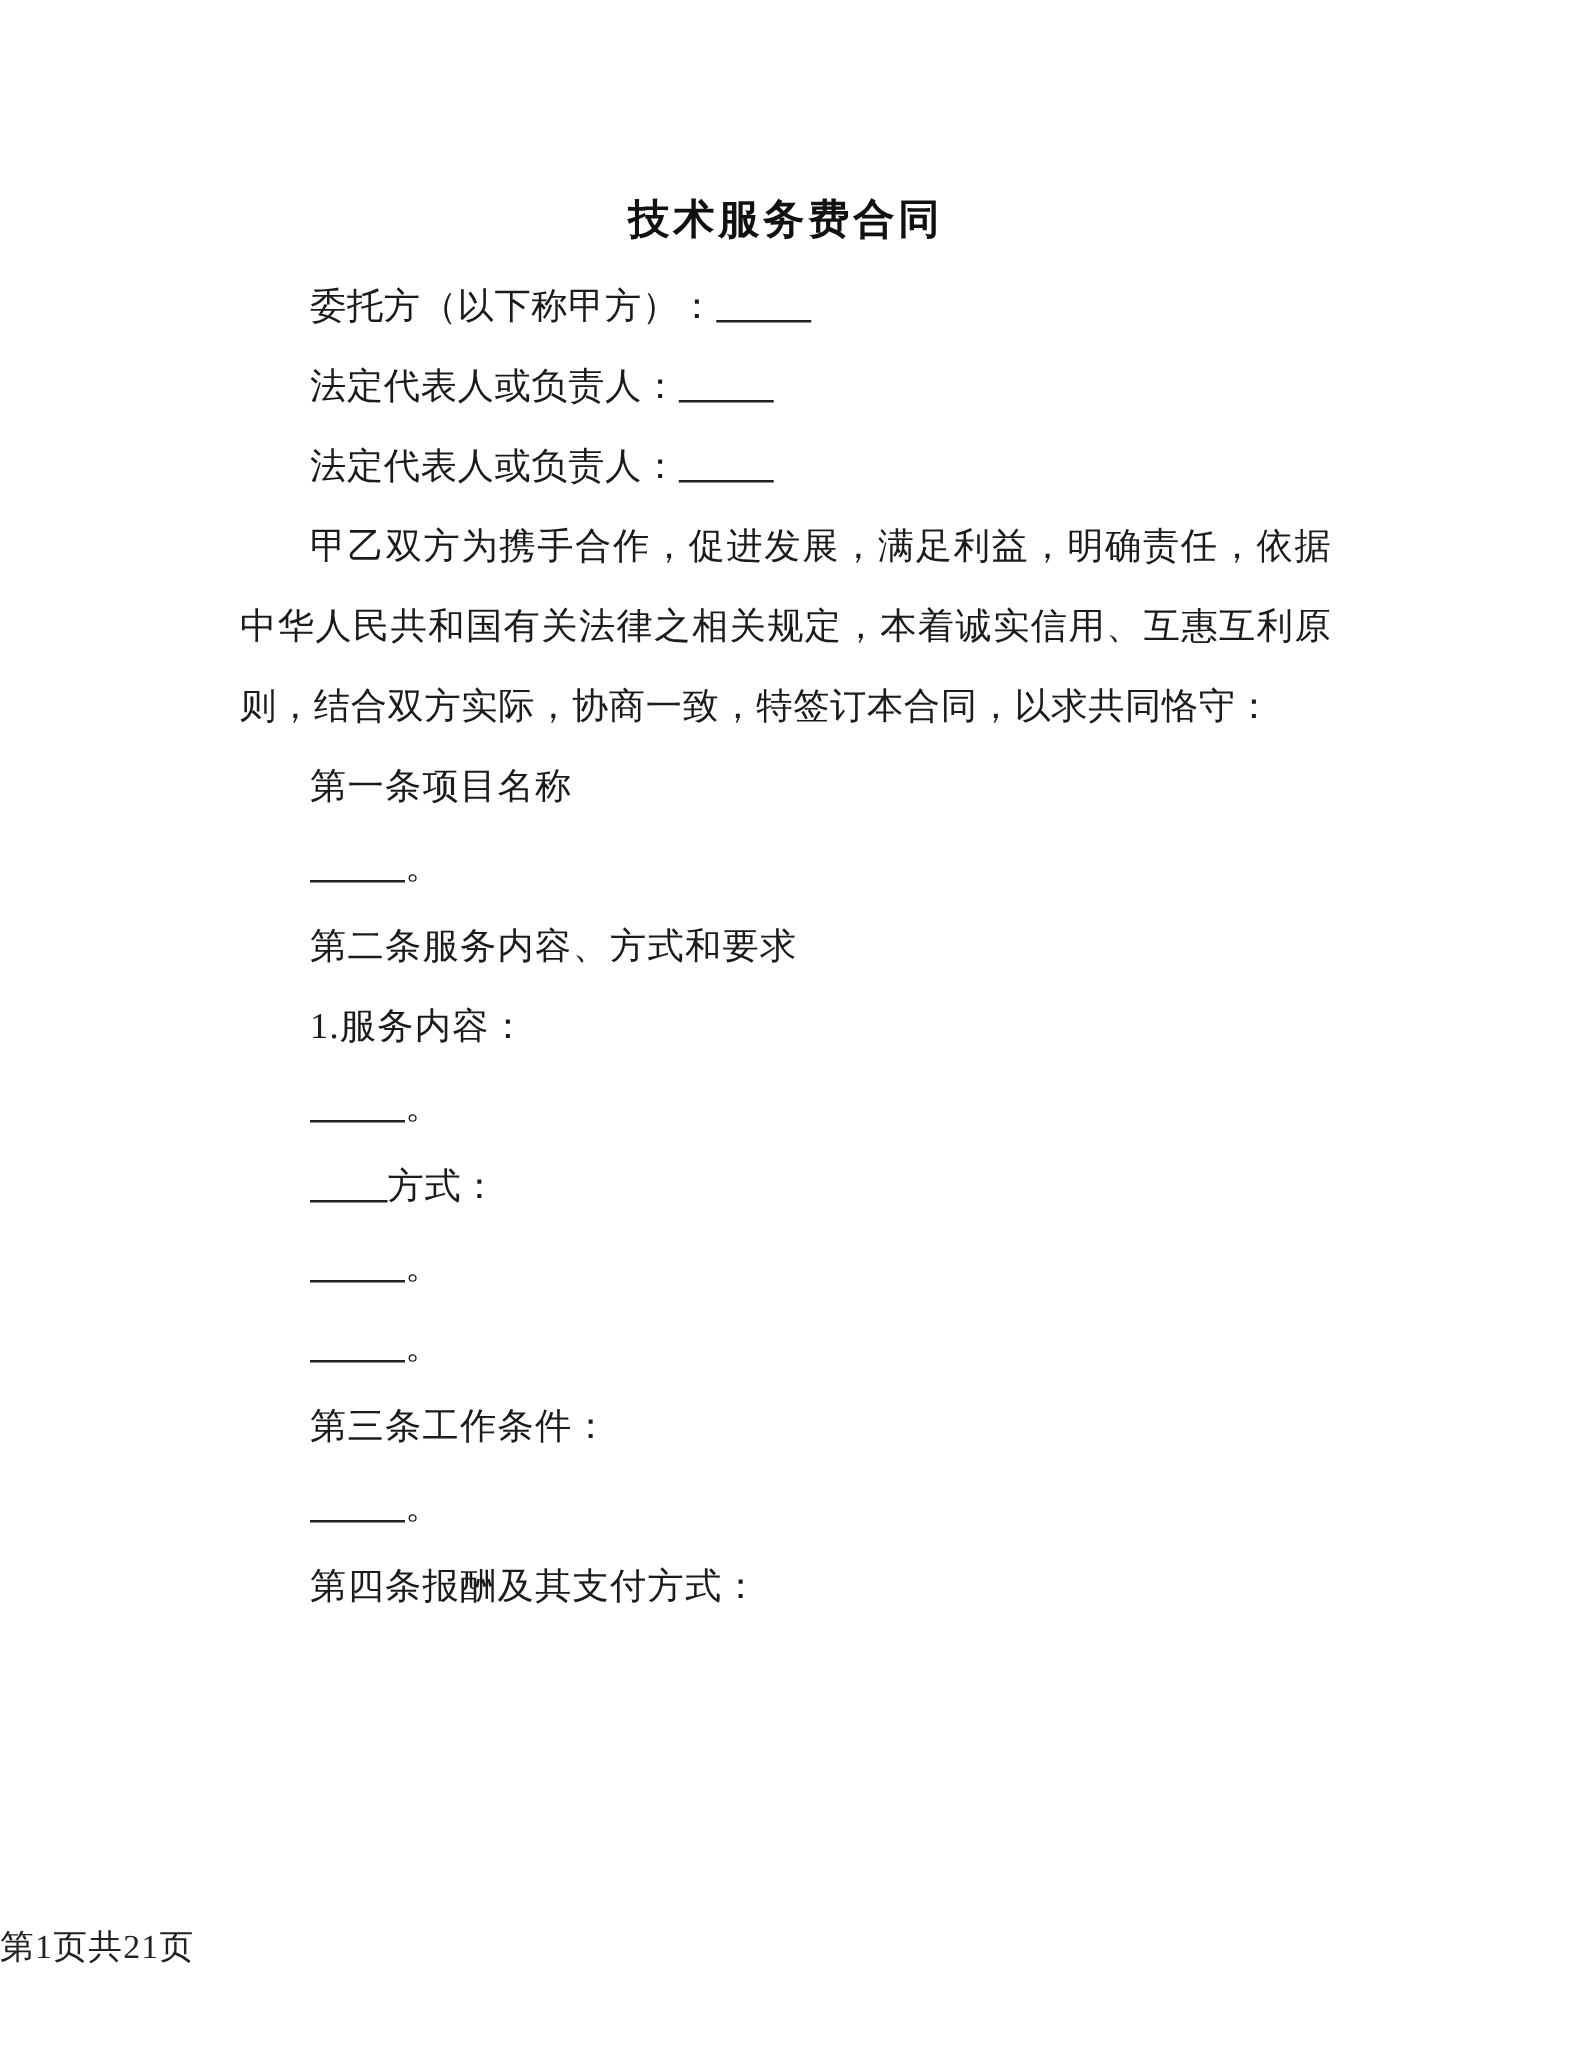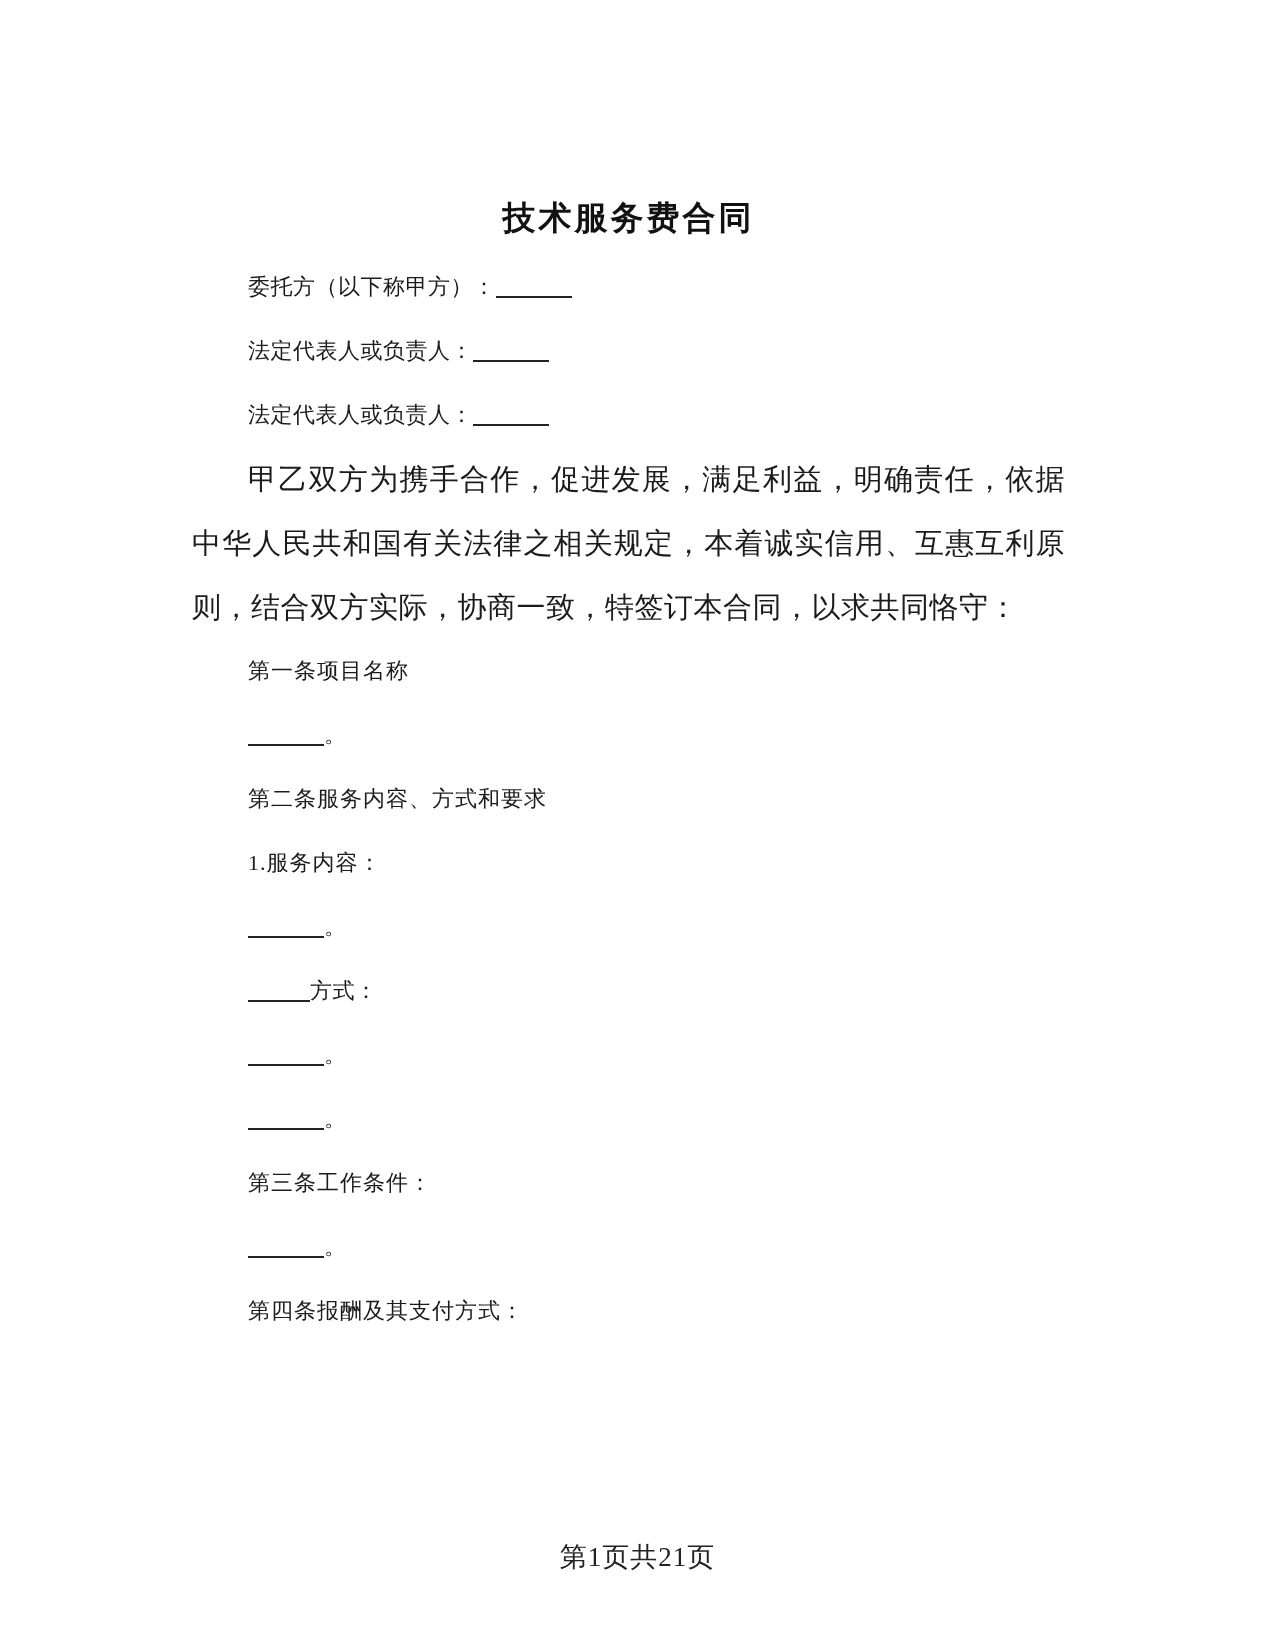--- a/index.html
+++ b/index.html
@@ -11,37 +11,36 @@
     position: relative;
     width: 1275px;
     height: 1650px;
     background: #ffffff;
     overflow: hidden;
     font-family: "Liberation Serif", "DejaVu Serif", serif;
     color: #1b1b1b;
   }
   .content {
     padding: 144px 210px 0 192px;
-    margin-top: 42px;
   }
   .doc-title {
     margin: 0;
     font-size: 33px;
     font-weight: 700;
     line-height: 64px;
     text-align: center;
     letter-spacing: 3px;
     color: #111111;
   }
   .body-text {
     margin-top: 5px;
   }
   .line {
     margin: 0;
-    font-size: 22px;
+    font-size: 29px;
     line-height: 64px;
     letter-spacing: 0.5px;
     text-indent: 56px;
     white-space: nowrap;
   }
   .para {
     margin: 0;
     font-size: 29px;
     line-height: 64px;
     letter-spacing: 0.5px;
@@ -61,21 +60,20 @@
     vertical-align: -4px;
   }
   .w76 { width: 76px; }
   .w62 { width: 62px; }
   .w48 { width: 48px; }
   .footer {
     position: absolute;
     left: 0;
     right: 0;
     top: 1525px;
-    text-align: center;
     font-size: 27px;
     line-height: 64px;
     letter-spacing: 1px;
     color: #222222;
   }
 </style>
 </head>
 <body>
 
 <div class="page">

